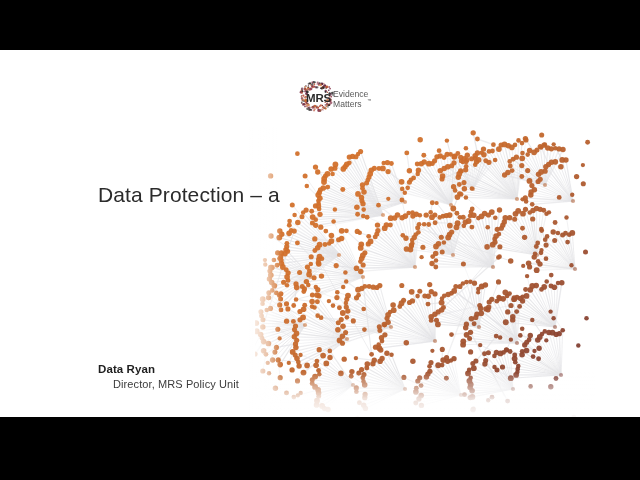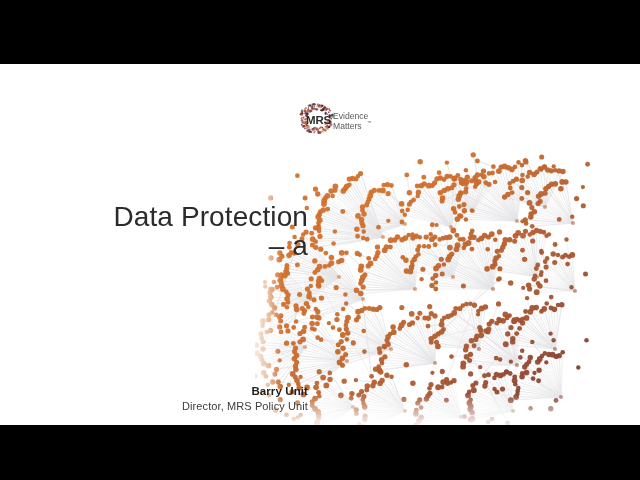--- a/index.html
+++ b/index.html
@@ -27,26 +27,25 @@
     background: #000000;
     z-index: 40;
   }
   #bar-top    { top: 0;   height: 50px; }
   #bar-bottom { top: 425px; height: 55px; }
 
   
   #slide {
     position: absolute;
     left: 0;
-    top: 64px;
+    top: 42px;
     width: 640px;
     height: 375px;
     background: #ffffff;
     overflow: hidden;
-    text-align: right;
   }
 
   
   #logo {
     position: absolute;
     left: 298px;
     top: 34px;
     width: 74px;
     height: 42px;
     z-index: 6;
@@ -87,21 +86,21 @@
     pointer-events: none;
   }
 
   
   #title {
     position: absolute;
     left: 98px;
     top: 138px;
     width: 210px;
     z-index: 8;
-    font-size: 28px;
+    font-size: 21px;
     line-height: 29px;
     color: #2b2b2b;
     font-weight: 400;
     letter-spacing: 0.1px;
   }
 
   
   #presenter {
     position: absolute;
     left: 98px;
@@ -1947,21 +1946,21 @@
         <text id="logo-tag2" x="35" y="31" font-family="Liberation Sans, sans-serif" font-size="8.6" fill="#5a5a5a">Matters</text>
         <text id="logo-tm" x="69" y="26" font-family="Liberation Sans, sans-serif" font-size="4.2" fill="#5a5a5a">™</text>
       </svg>
     </div>
 
     <div id="title">
       <div>Data Protection – a</div>
     </div>
 
     <div id="presenter">
-      <div id="presenter-name">Barry Unit</div>
+      <div id="presenter-name">Data Ryan</div>
       <div id="presenter-role">Director, MRS Policy Unit</div>
     </div>
 
   </div>
 
   <div id="bar-bottom" class="letterbox"></div>
 
 </div>
 
 </body></html>

